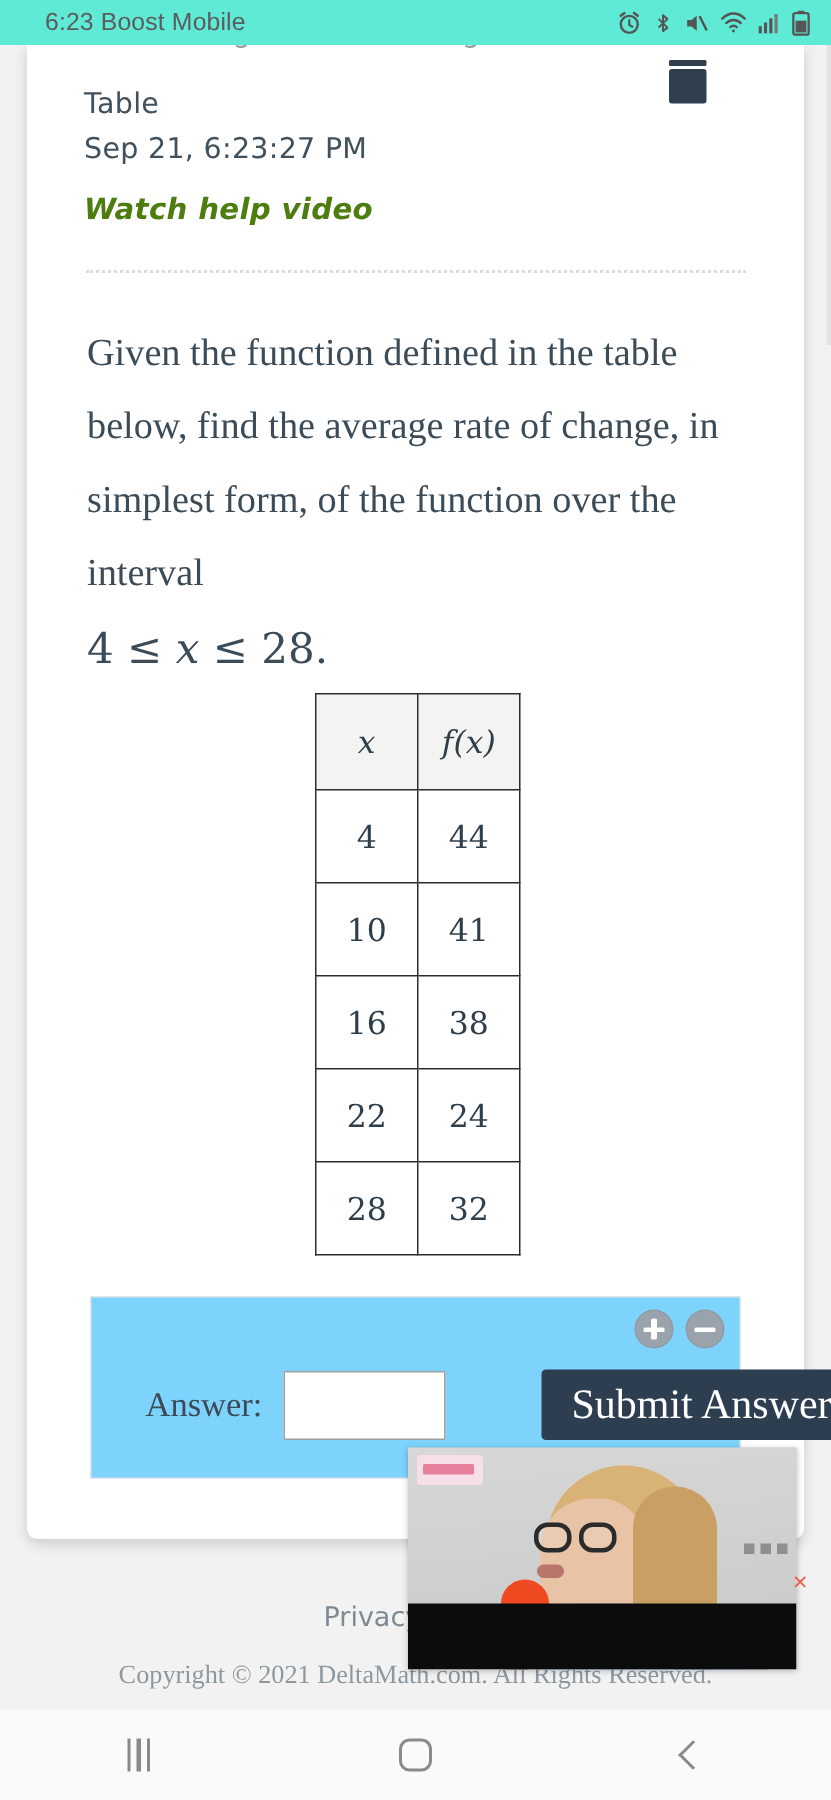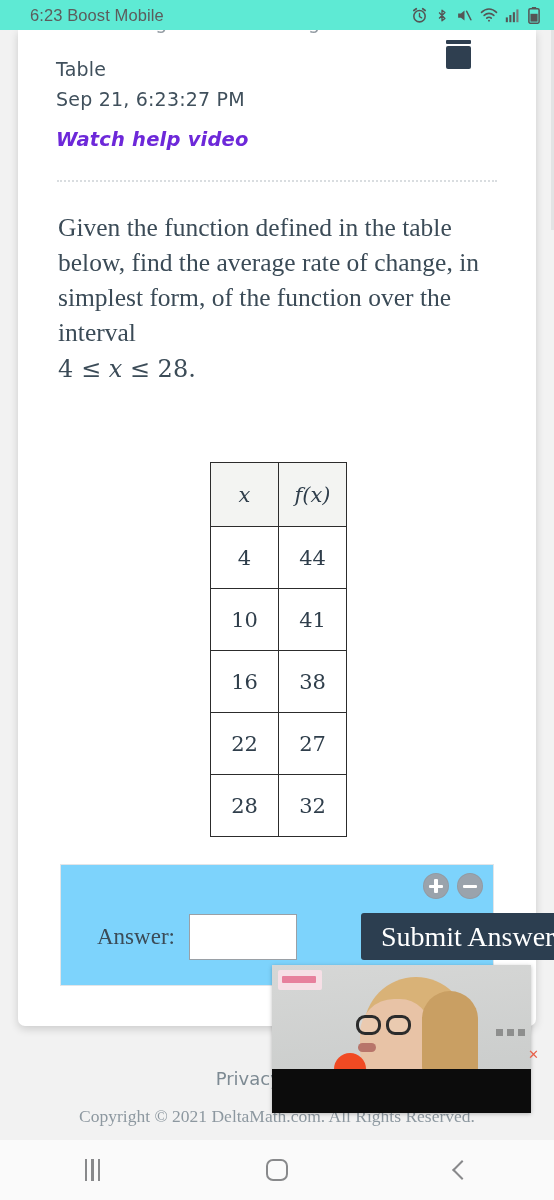--- a/index.html
+++ b/index.html
@@ -72,21 +72,21 @@
     letter-spacing:.2px;
     white-space:nowrap;
   }
   #title-line2 { top:28px; }
   #title-date  { top:58px; font-size:19px; }
 
   #help-video {
     position:absolute; left:38px; top:98px;
     font-size:19.5px; font-weight:bold;
     font-family:"DejaVu Sans", sans-serif;
-    color:#6d28d9;
+    color:#4d7c0f;
     letter-spacing:.2px;
     font-style:italic;
     white-space:nowrap;
     cursor:pointer;
   }
 
   
   #navy-box {
     position:absolute; left:428px; top:10px;
     width:25px; height:29px;
@@ -105,27 +105,27 @@
     width:440px; height:0;
     border-top:2px dotted #d9dde0;
   }
 
   
   #question {
     position:absolute; left:40px; top:180px;
     width:440px;
     font-family:"Liberation Serif", serif;
     font-size:25.5px;
-    line-height:35px;
+    line-height:49px;
     color:#3b4b57;
   }
   #interval {
     margin-top:2px;
     font-family:"DejaVu Serif", serif;
-    font-size:24px;
+    font-size:28px;
   }
   #interval .var { font-style:italic; }
 
   
   #datatable {
     position:absolute; left:192px; top:432px;
     border-collapse:collapse;
     background:#ffffff;
   }
   #datatable td, #datatable th {
@@ -461,21 +461,21 @@
           <tr>
             <td>10</td>
             <td>41</td>
           </tr>
           <tr>
             <td>16</td>
             <td>38</td>
           </tr>
           <tr>
             <td>22</td>
-            <td>27</td>
+            <td>24</td>
           </tr>
           <tr>
             <td>28</td>
             <td>32</td>
           </tr>
         </tbody>
       </table>
 
       <div id="answer-panel">
         <div id="zoom-controls">

